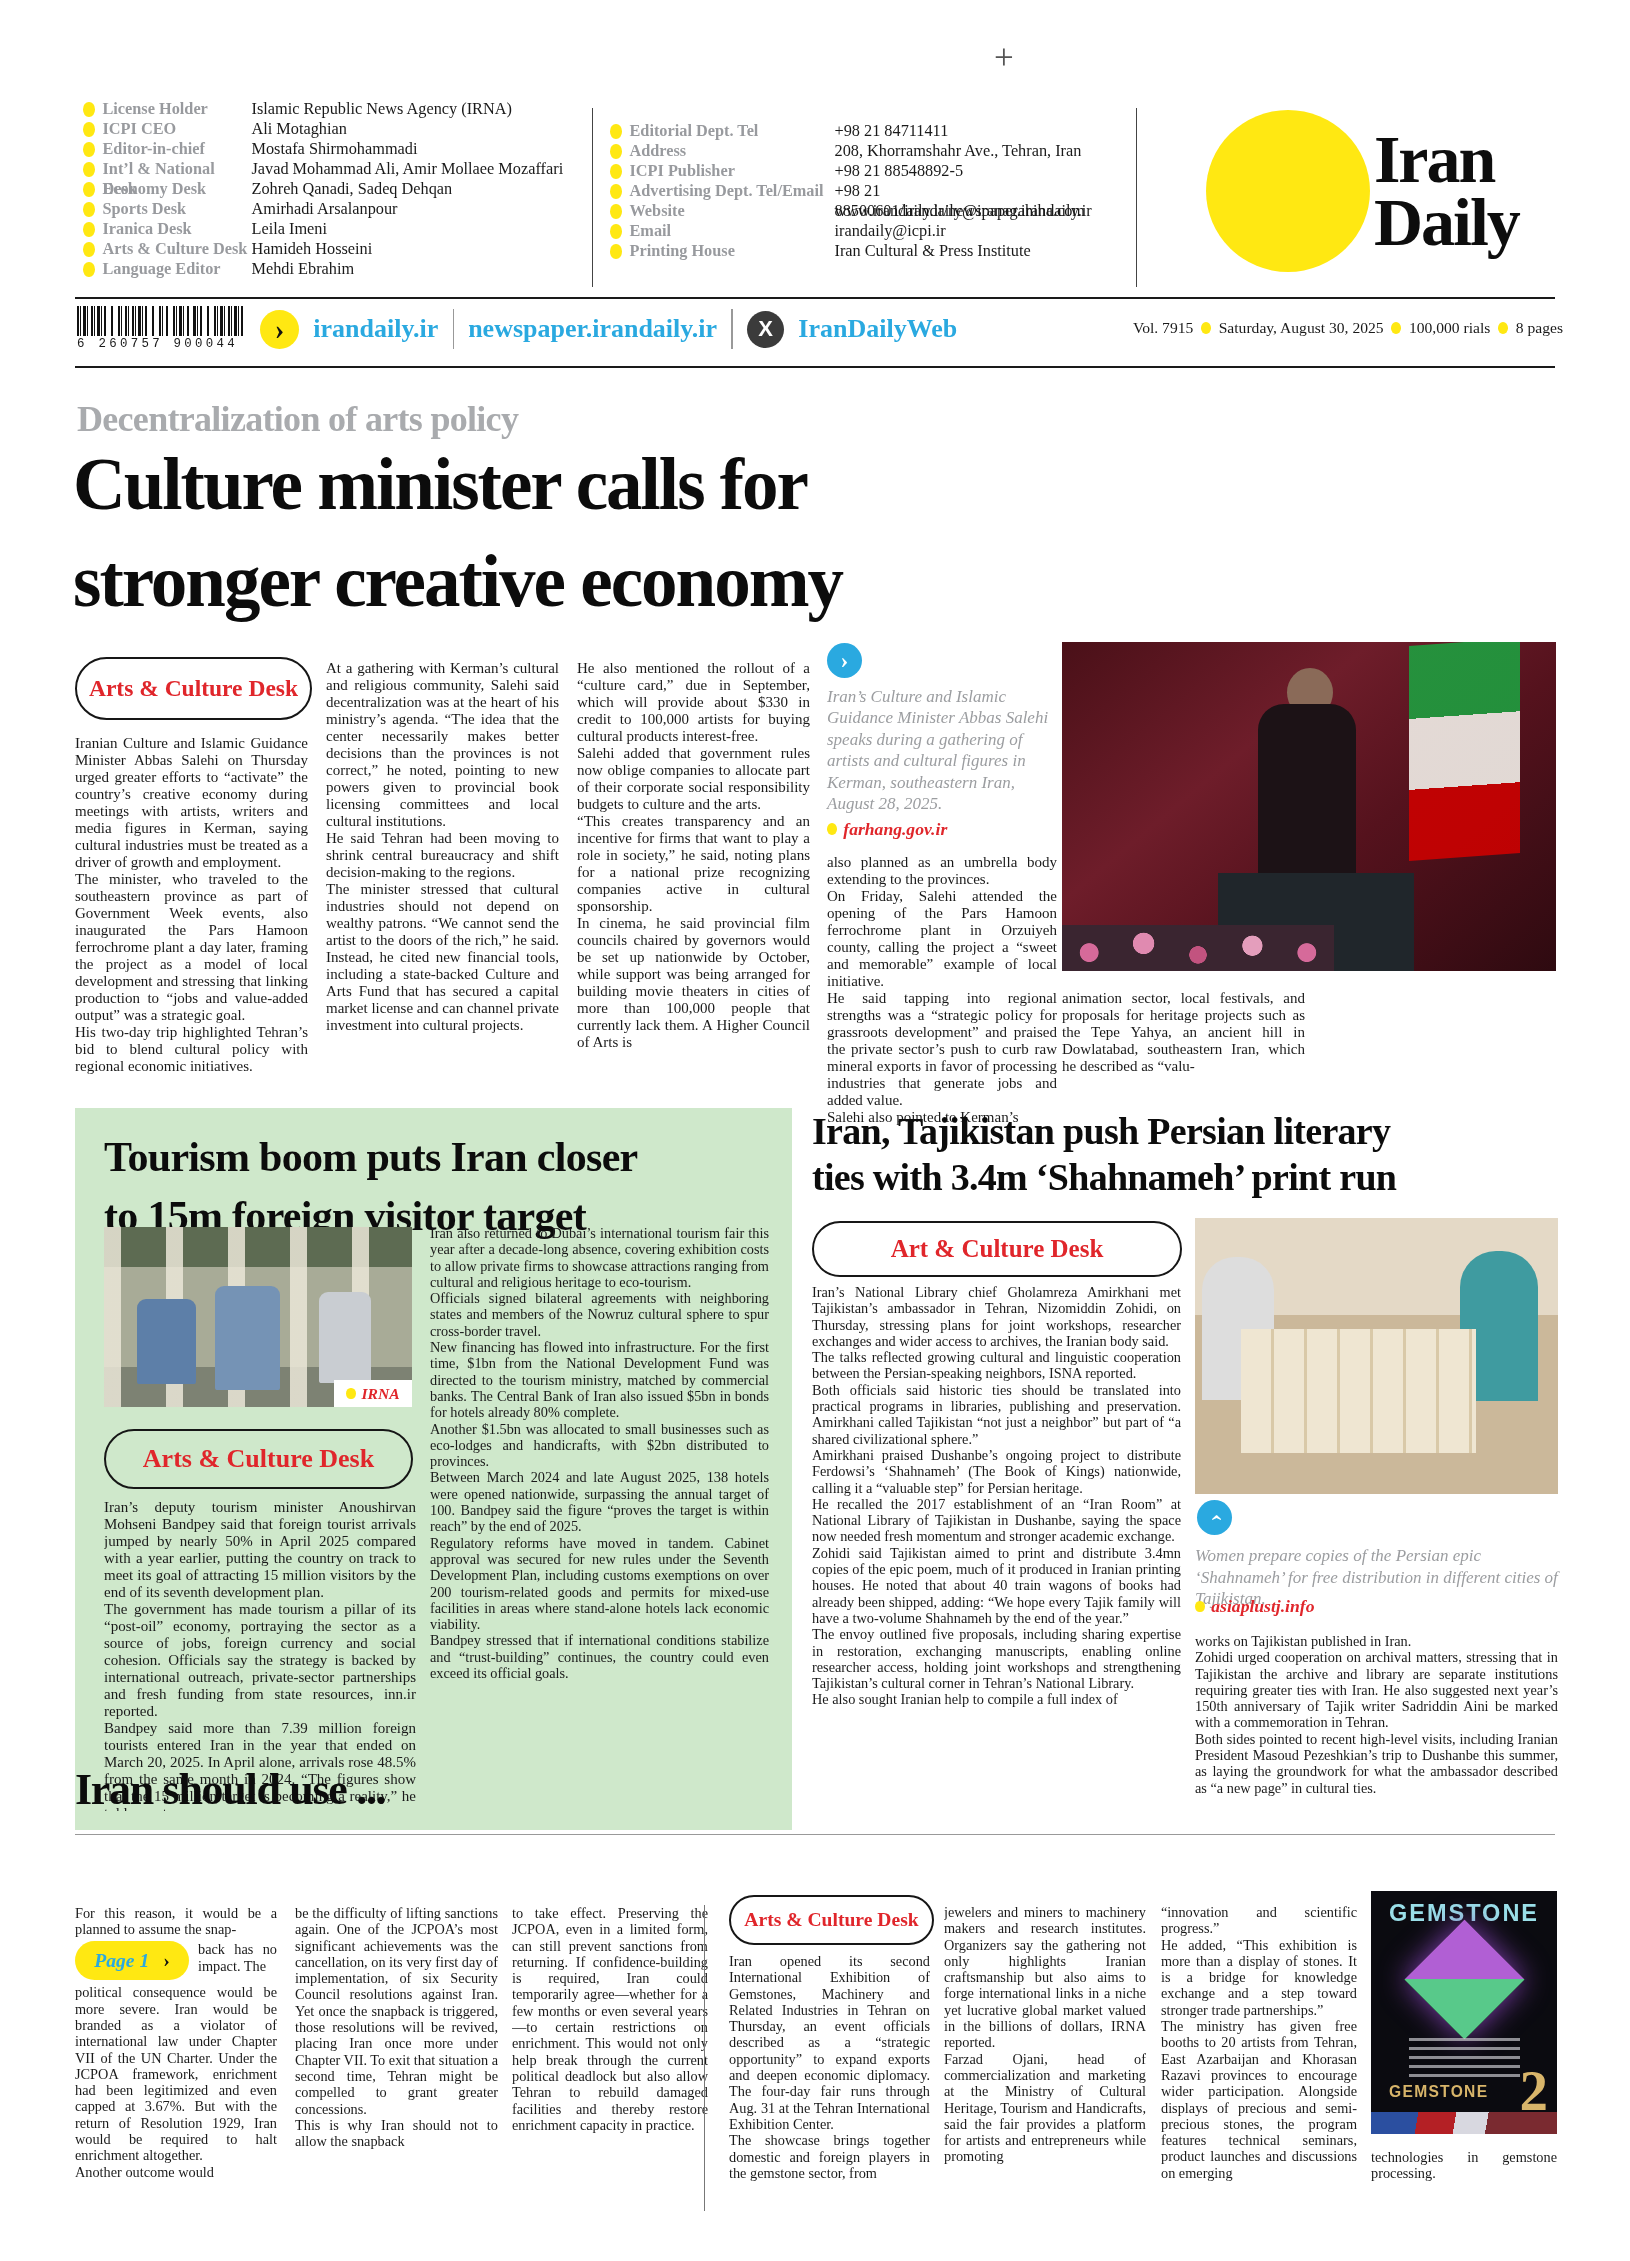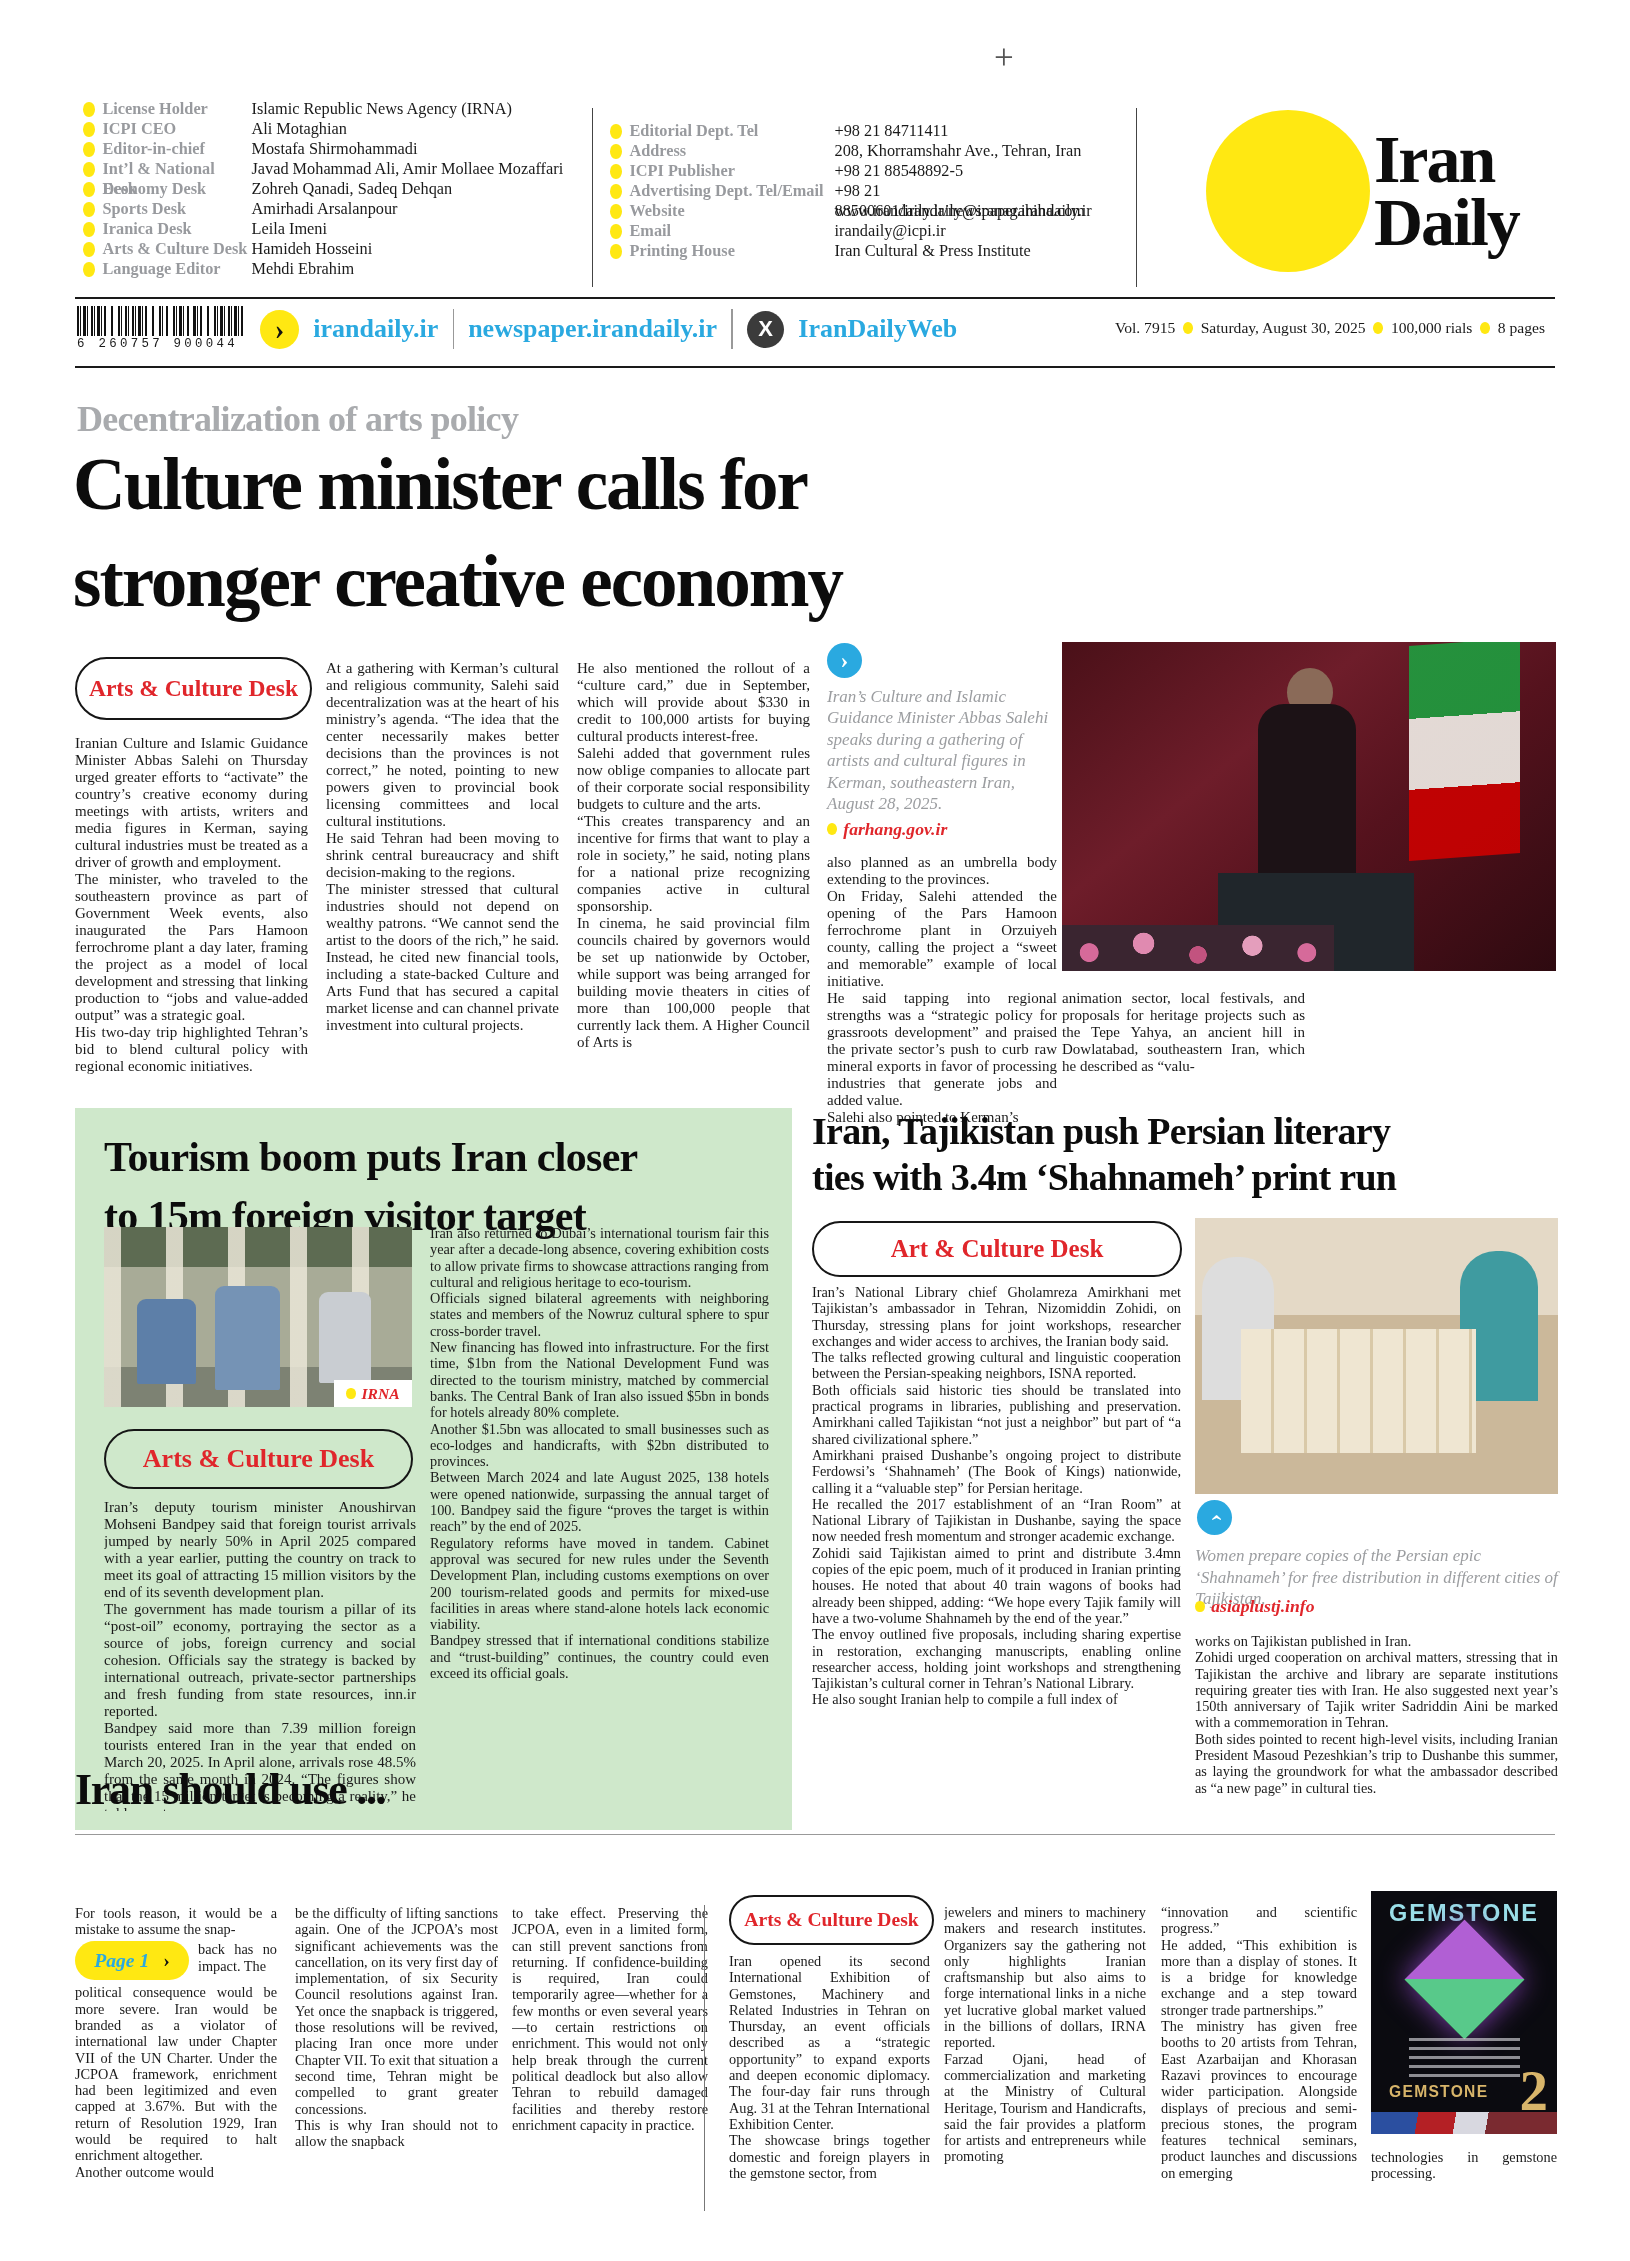--- a/index.html
+++ b/index.html
@@ -204,21 +204,21 @@
   <div class="abs linkrow" style="left:260px;top:309px;">
     <div class="circle-ic yellow-ic">›</div>
     <span class="weblink">irandaily.ir</span>
     <div class="linksep"></div>
     <span class="weblink">newspaper.irandaily.ir</span>
     <div class="linksep"></div>
     <div class="circle-ic x-ic">X</div>
     <span class="weblink">IranDailyWeb</span>
   </div>
 
-  <div class="abs volrow" style="right:85px;top:319px;">
+  <div class="abs volrow" style="right:67px;top:319px;">
     <span>Vol. 7915</span>
     <span class="dot sm"></span>
     <span>Saturday, August 30, 2025</span>
     <span class="dot sm"></span>
     <span>100,000 rials</span>
     <span class="dot sm"></span>
     <span>8 pages</span>
   </div>
 
   <div class="rule" style="top:366px;height:2px;"></div>
@@ -317,21 +317,21 @@
       <span>asiaplustj.info</span>
     </div>
   <div class="abs body-sm" style="left:1195px;top:1633px;width:363px;height:196px;">works on Tajikistan published in Iran.
 Zohidi urged cooperation on archival matters, stressing that in Tajikistan the archive and library are separate institutions requiring greater ties with Iran. He also suggested next year’s 150th anniversary of Tajik writer Sadriddin Aini be marked with a commemoration in Tehran.
 Both sides pointed to recent high-level visits, including Iranian President Masoud Pezeshkian’s trip to Dushanbe this summer, as laying the groundwork for what the ambassador described as “a new page” in cultural ties.</div>
 
   <div class="rule" style="top:1834px;height:0.7px;background:#999;"></div>
 
   <div class="abs h2" style="left:75px;top:1764px;font-size:44px;letter-spacing:-1.3px;">Iran should use ...</div>
   <div class="abs" style="left:75px;top:1905px;width:202px;height:334px;overflow:hidden;">
-    <div class="body-sm">For tools reason, it would be a mistake to assume the snap-</div>
+    <div class="body-sm">For this reason, it would be a planned to assume the snap-</div>
     <div class="pagepill-row">
       <div class="pagepill">
         <span class="pg">Page 1</span>
         <span class="ch">›</span>
       </div>
       <div class="body-sm" style="flex:1;">back has no impact. The</div>
     </div>
     <div class="body-sm">political consequence would be more severe. Iran would be branded as a violator of international law under Chapter VII of the UN Charter. Under the JCPOA framework, enrichment had been legitimized and even capped at 3.67%. But with the return of Resolution 1929, Iran would be required to halt enrichment altogether.
 Another outcome would</div>
   </div>

